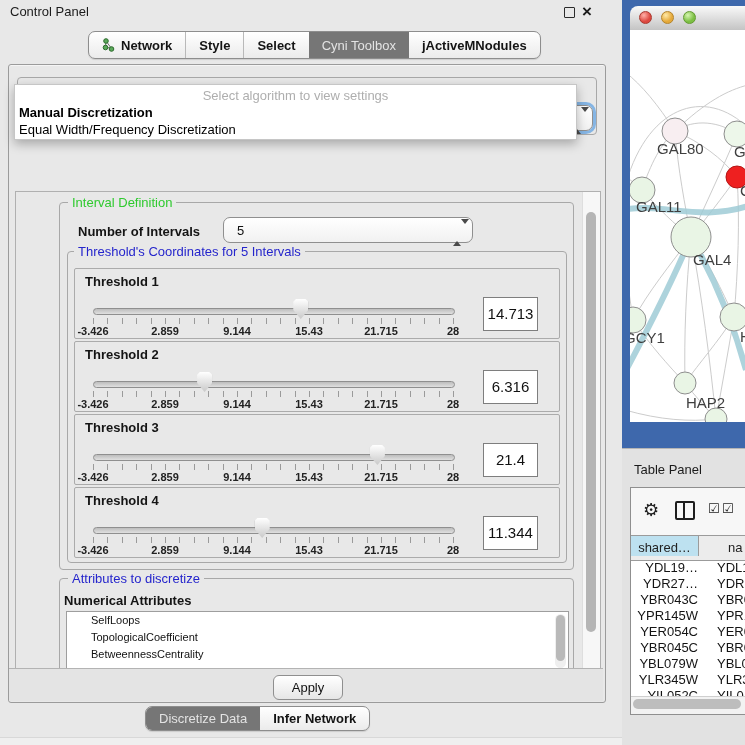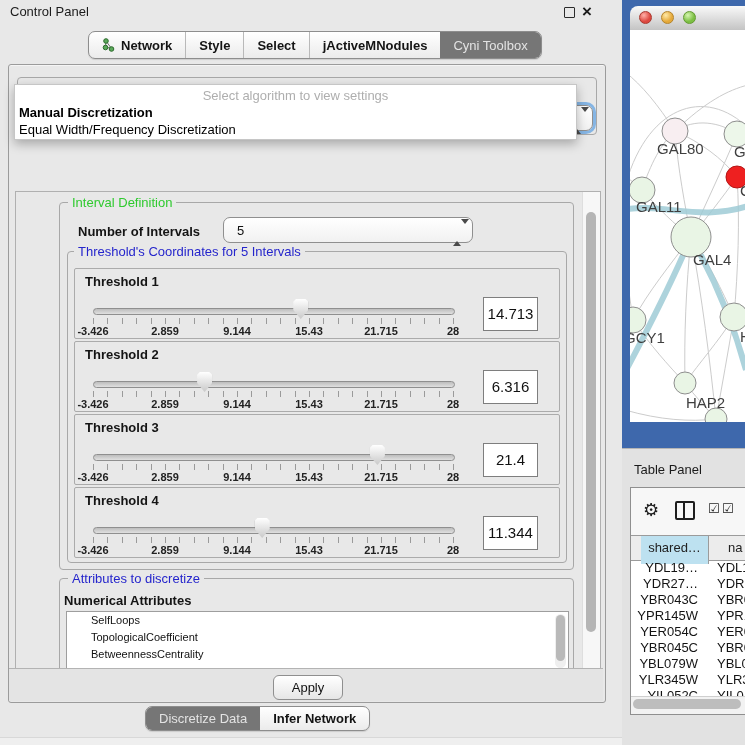--- a/index.html
+++ b/index.html
@@ -88,22 +88,22 @@
   
   .tp{position:absolute;left:622px;top:448px;width:123px;height:297px;background:#e2e2e2;border-top:1px solid #b5b5b5;}
   .tp-title{position:absolute;left:12px;top:13px;font-size:13px;color:#1b1b1b;}
   .tp-box{position:absolute;left:8px;top:38px;width:140px;height:226px;background:#fff;border:1px solid #8f8f8f;overflow:hidden;}
   .tp-toolbar{position:absolute;left:0;top:0;width:100%;height:47px;background:#f7f7f7;}
   .gear{position:absolute;left:12px;top:10px;font-family:"DejaVu Sans",sans-serif;font-size:18px;color:#1e1e1e;line-height:24px;}
   .splitcol{position:absolute;left:44px;top:13px;width:16px;height:15px;border:2px solid #1e1e1e;border-radius:2px;}
   .splitcol:before{content:"";position:absolute;left:6px;top:0;width:2px;height:15px;background:#1e1e1e;}
   .cbx{position:absolute;top:13px;font-family:"DejaVu Sans",sans-serif;font-size:13px;color:#1e1e1e;}
   .tp-header{position:absolute;left:0;top:47px;width:100%;height:24px;border-top:1px solid #9b9b9b;border-bottom:1px solid #9b9b9b;background:#ececec;}
-  .hcell1{position:absolute;left:0;top:0;width:67px;height:28px;background:#bde1f0;border-right:1px solid #9b9b9b;
-          font-size:13px;color:#222;text-align:center;line-height:24px;margin-left:10px;}
+  .hcell1{position:absolute;left:0;top:0;width:67px;height:20px;background:#bde1f0;border-right:1px solid #9b9b9b;
+          font-size:13px;color:#222;text-align:center;line-height:24px;}
   .hcell2{position:absolute;left:68px;top:0;width:70px;height:24px;font-size:13px;color:#222;line-height:24px;padding-left:29px;}
   .tp-rows{position:absolute;left:0;top:72px;width:100%;}
   .tp-row{position:relative;height:16px;}
   .c1{position:absolute;left:0;top:0;width:67px;font-size:13px;color:#141414;text-align:right;line-height:16px;white-space:nowrap;}
   .c2{position:absolute;left:68px;top:0;padding-left:18px;font-size:13px;color:#141414;line-height:16px;white-space:nowrap;}
   .hscroll{position:absolute;left:0;top:208px;width:100%;height:18px;background:#f2f2f2;border-top:1px solid #cfcfcf;}
   .hscroll .thumb{position:absolute;left:2px;top:2px;width:108px;height:10px;border-radius:5px;background:#bdbdbd;}
 </style>
 </head>
 <body>
@@ -125,25 +125,25 @@
             <circle cx="9.5" cy="11" r="2.3" fill="#5aa85a" stroke="#2d6b2d"></circle>
           </svg></span>
         <span>Network</span>
       </div>
       <div class="tab">
         <span>Style</span>
       </div>
       <div class="tab">
         <span>Select</span>
       </div>
-      <div class="tab">
-        <span>jActiveMNodules</span>
-      </div>
       <div class="tab sel">
         <span>Cyni Toolbox</span>
+      </div>
+      <div class="tab">
+        <span>jActiveMNodules</span>
       </div>
     </div>
 
   <div class="cp-outer">
 
     <div class="group" style="left:8px;top:12px;width:578px;height:56px;"></div>
     <div class="combo focused" style="left:18px;top:40px;width:566px;">
       <span class="stepper"><span class="arr-up"></span><span class="arr-down"></span></span>
     </div>
 

